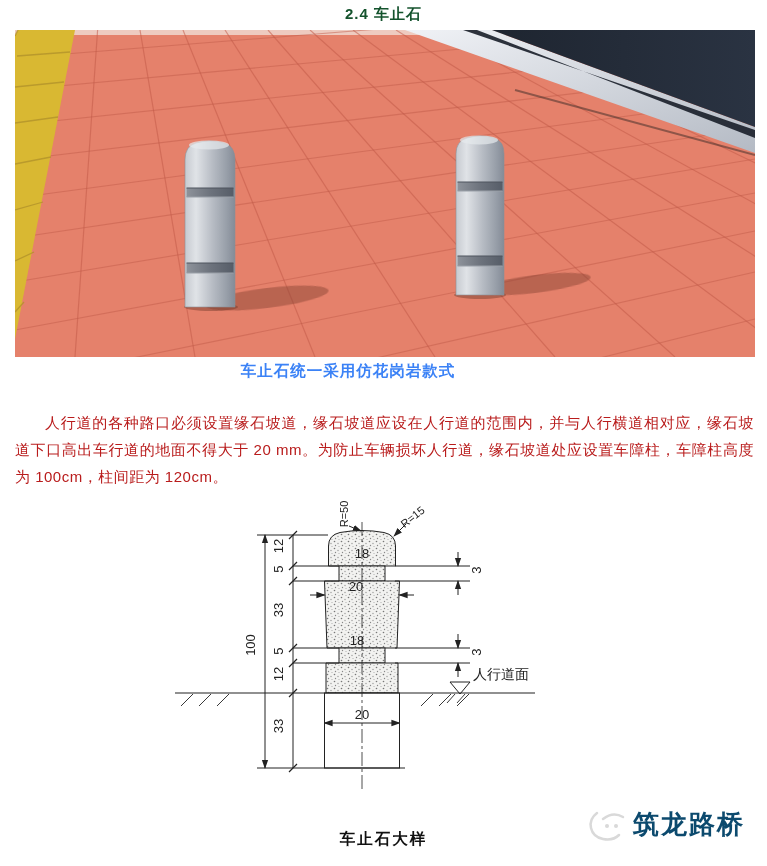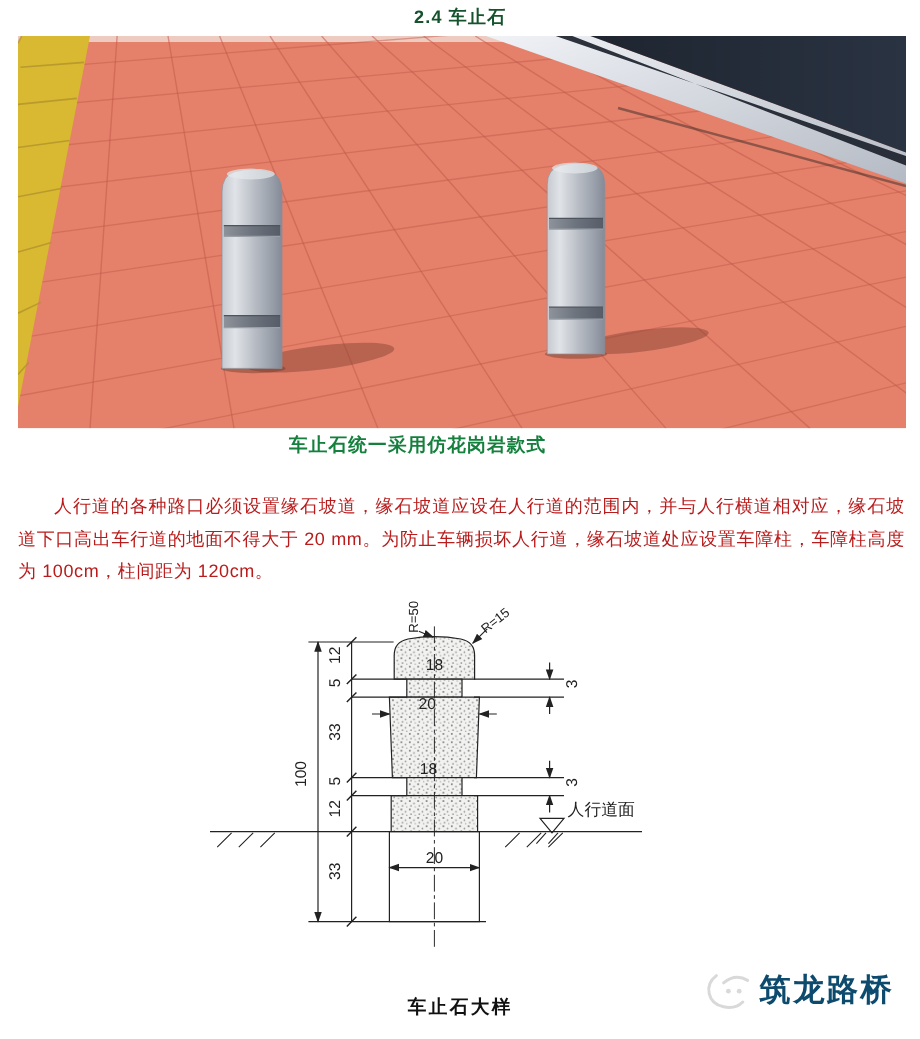--- a/index.html
+++ b/index.html
@@ -2,21 +2,21 @@
 <html><head>
 <meta charset="utf-8">
 <style>
   html,body{margin:0;padding:0;background:#ffffff;}
   .page{position:relative;width:767px;height:866px;background:#ffffff;overflow:hidden;
         font-family:"Liberation Sans","DejaVu Sans",sans-serif;color:#222;}
   .doc-title{position:absolute;top:5px;left:0;width:767px;text-align:center;
              font-size:15px;font-weight:bold;color:#14532d;letter-spacing:1px;}
   .photo-wrap{position:absolute;top:30px;left:15px;width:740px;height:327px;overflow:hidden;}
   .photo-caption{position:absolute;top:361px;left:0;width:696px;text-align:center;
-                 font-size:15.5px;font-weight:bold;color:#15803d;letter-spacing:1px;}
+                 font-size:15.5px;font-weight:bold;color:#3b82f6;letter-spacing:1px;}
   .body-paragraph{position:absolute;top:409px;left:15px;width:739px;
                   font-size:15px;line-height:27px;color:#b91c1c;
                   text-align:justify;text-indent:2em;letter-spacing:0.5px;}
   .drawing-wrap{position:absolute;top:498px;left:165px;width:400px;height:310px;}
   .drawing-caption{position:absolute;top:829px;left:0;width:767px;text-align:center;
                    font-size:15.5px;font-weight:bold;color:#111;letter-spacing:2px;}
   .watermark{position:absolute;top:798px;left:583px;width:180px;height:52px;
              display:flex;align-items:center;}
   .watermark-text{font-size:26px;color:#0c4a6e;letter-spacing:2px;font-weight:bold;}
   svg text{font-family:"Liberation Sans","DejaVu Sans",sans-serif;}

